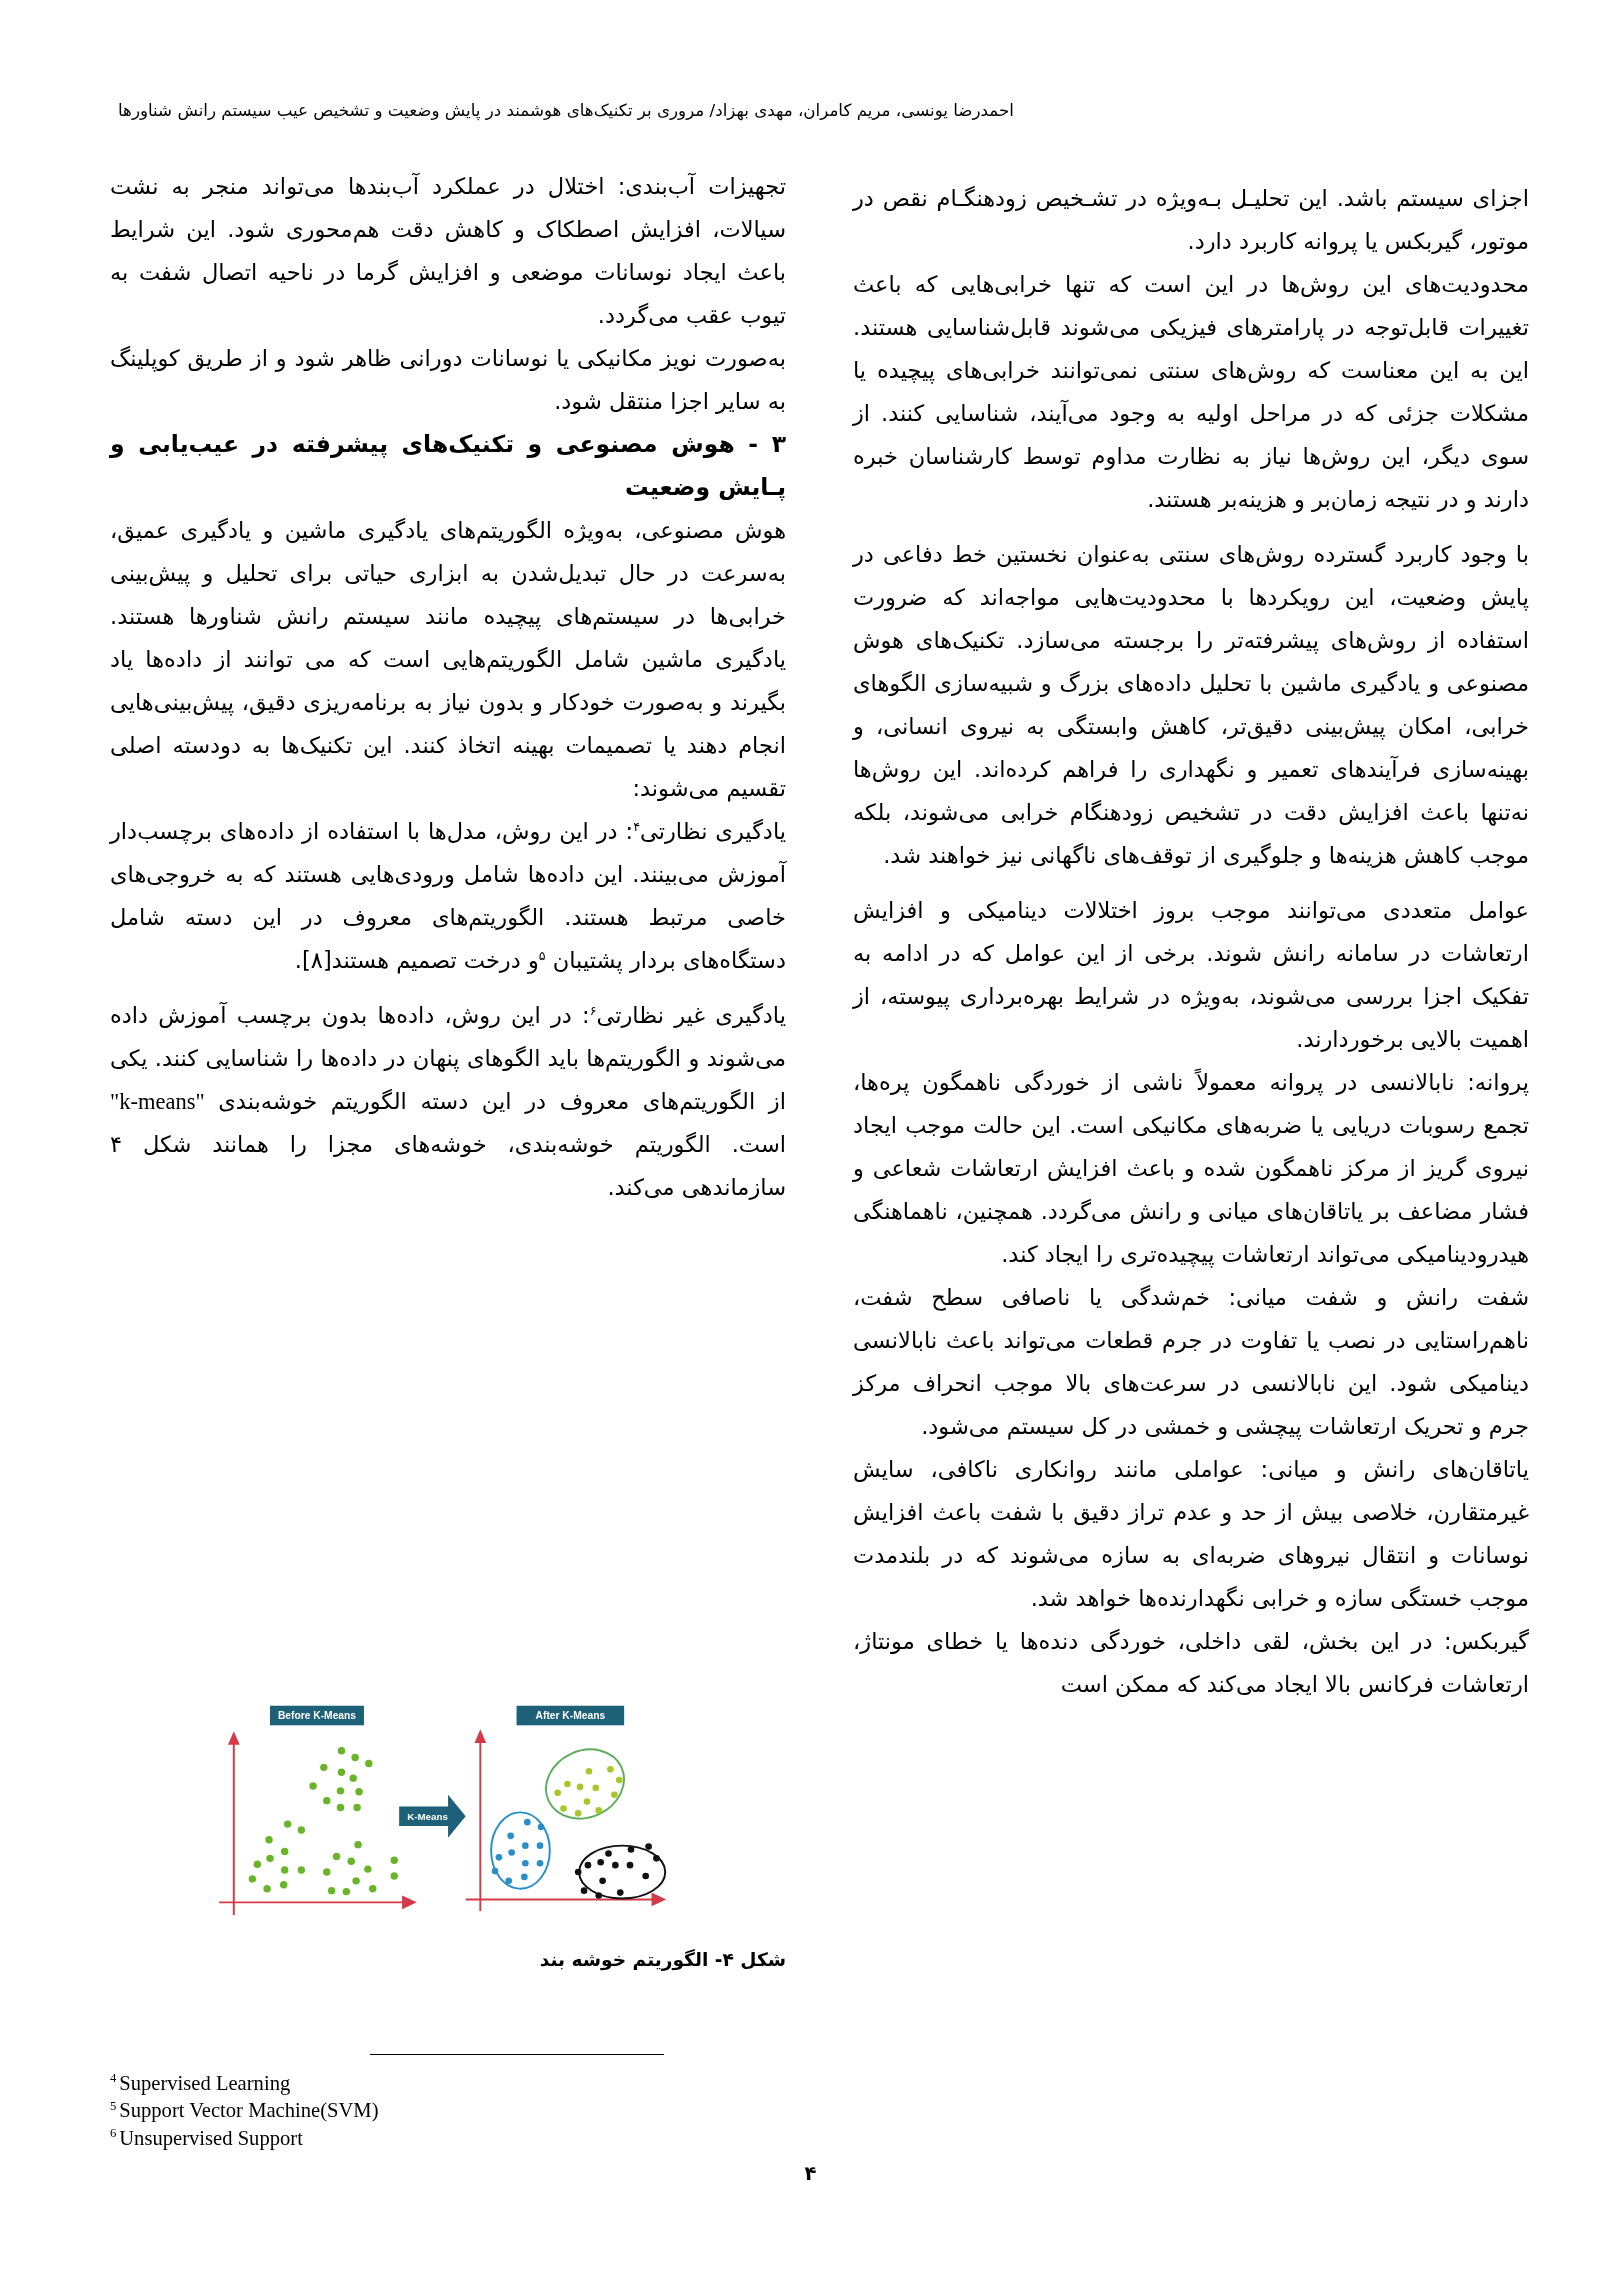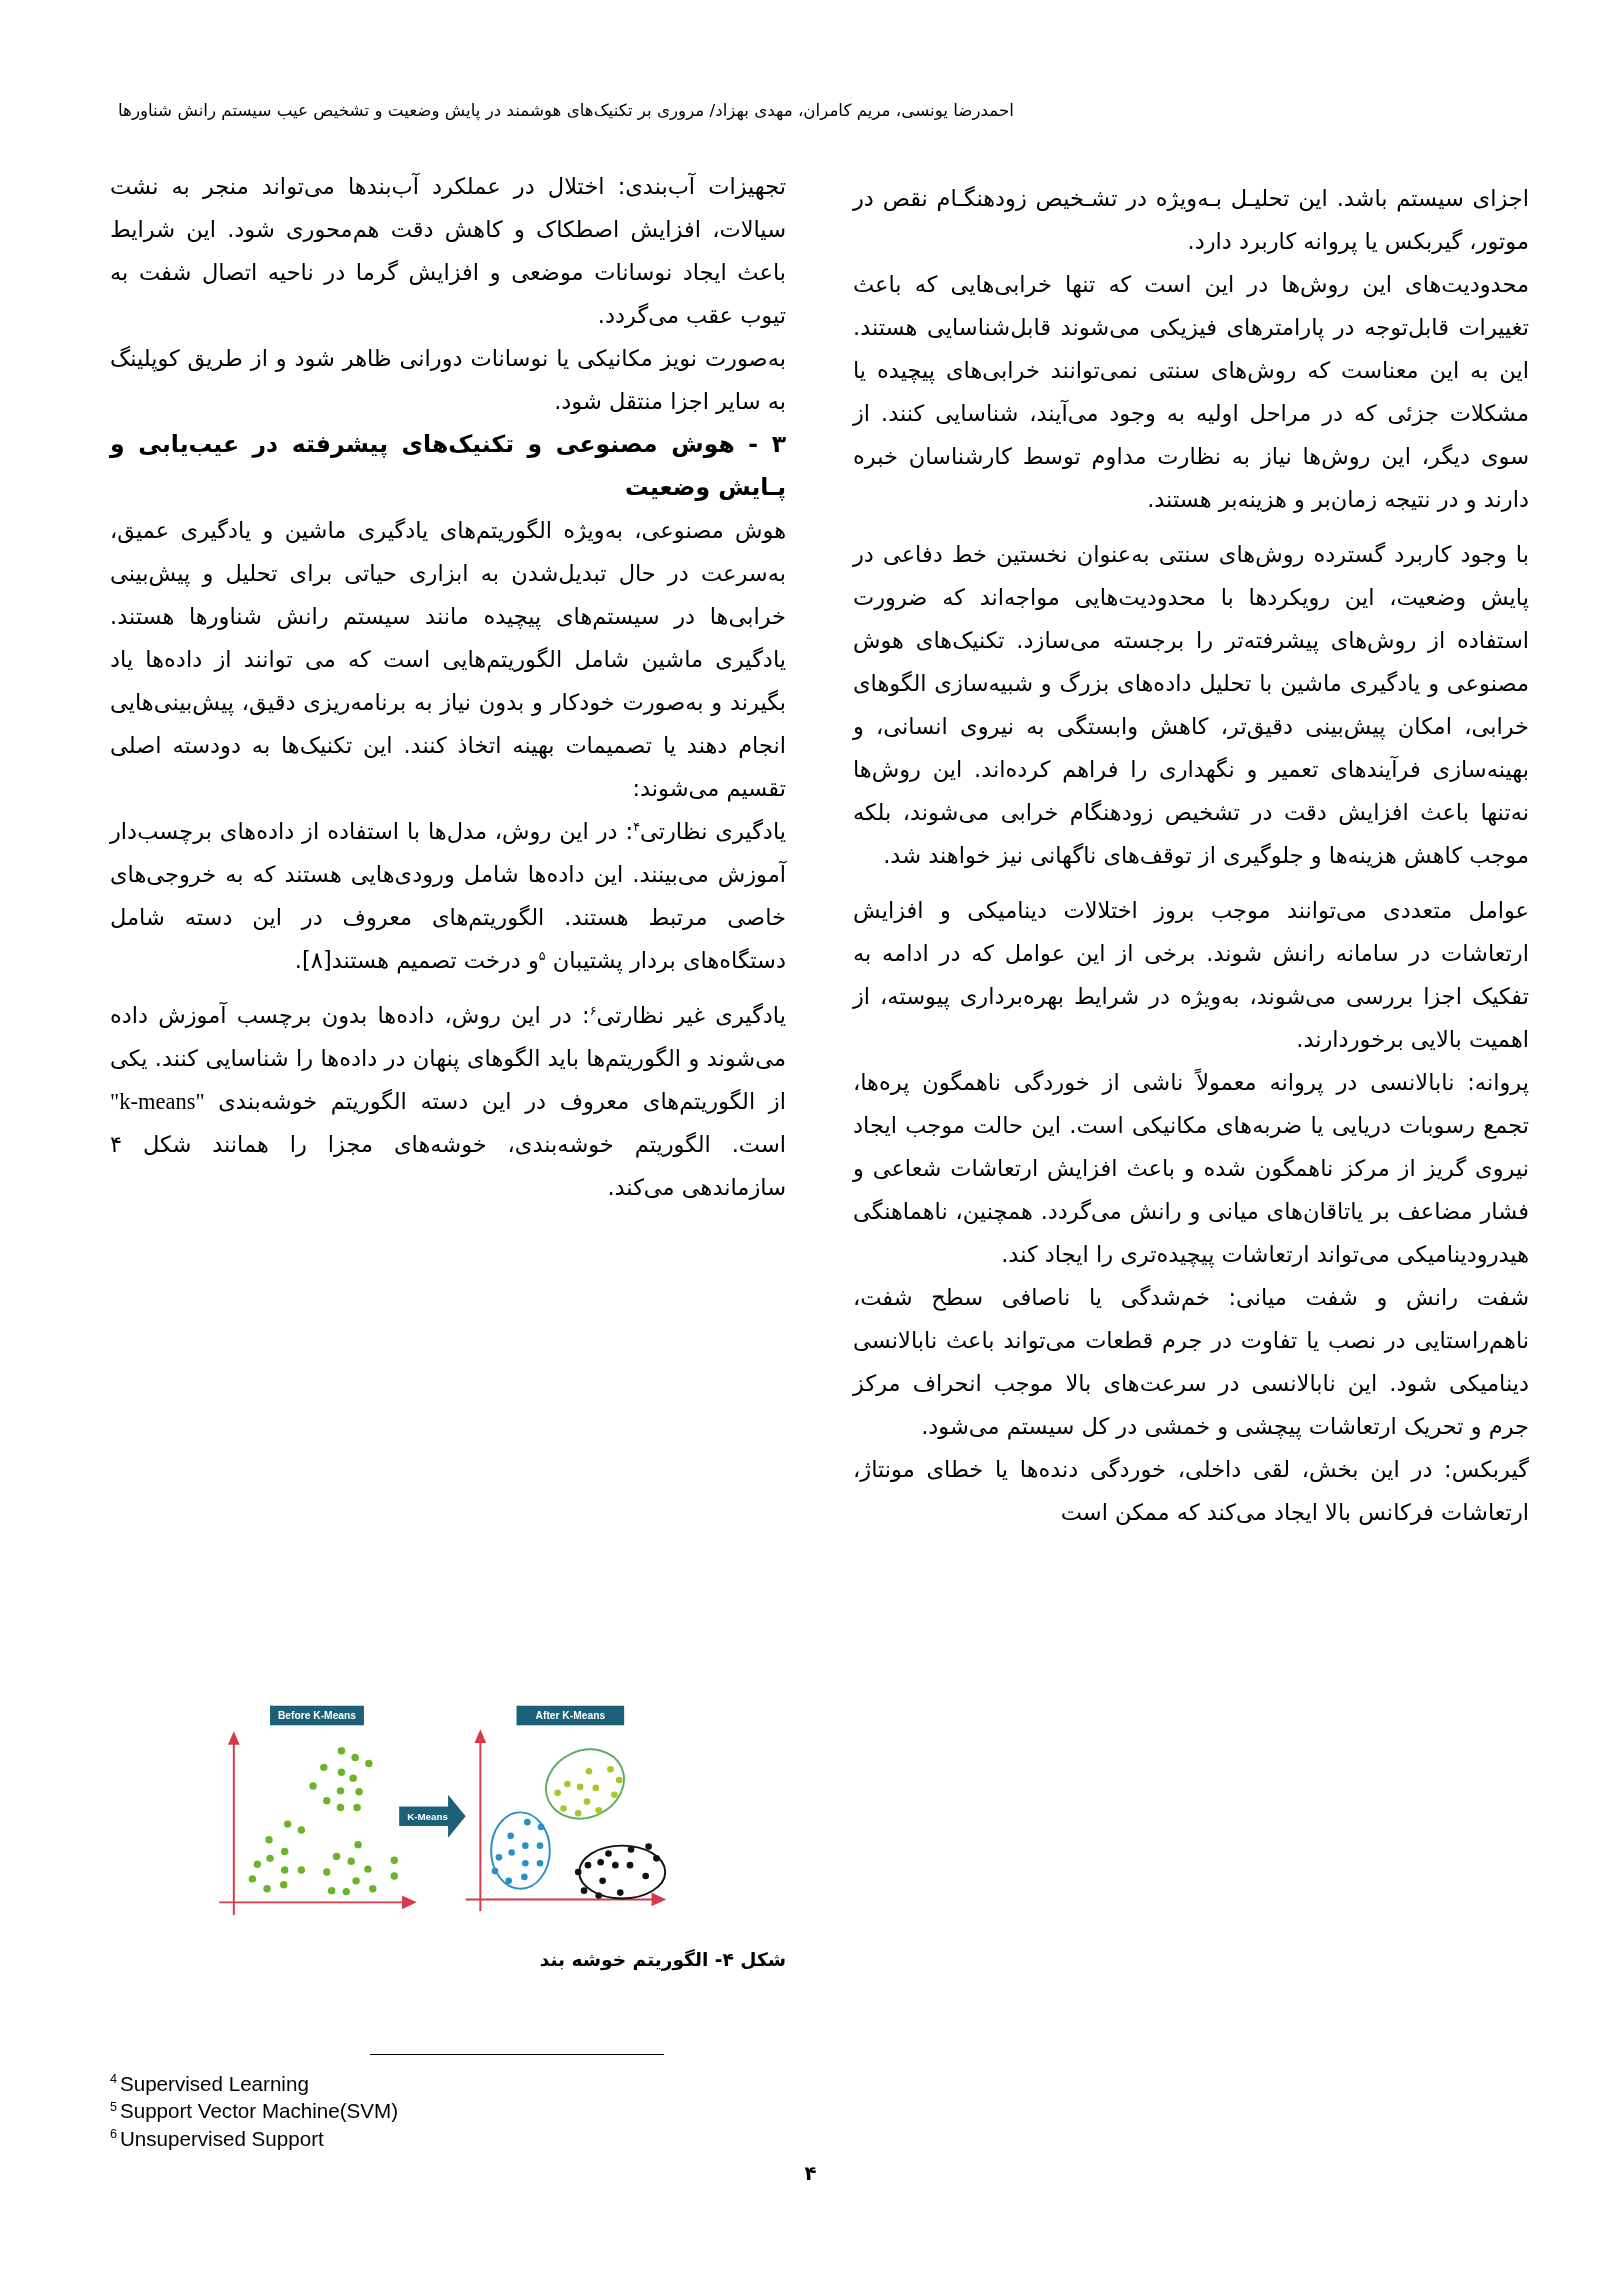--- a/index.html
+++ b/index.html
@@ -33,41 +33,42 @@
   .caption {
     position: absolute; top: 1949px; left: 110px; width: 676px;
     text-align: right; direction: rtl; font-weight: bold; font-size: 18.6px;
   }
   .footnote-rule {
     position: absolute; top: 2054px; left: 370px; width: 294px;
     border-top: 1.5px solid #000;
   }
   .footnotes {
     position: absolute; top: 2070px; left: 110px; width: 588px;
-    font-family: Liberation Sans, sans-serif; font-size: 20.6px; line-height: 27.4px;
+    font-family: Liberation Serif, serif; font-size: 20.6px; line-height: 27.4px;
     direction: ltr;
   }
   .footnotes div sup { font-size: 12.7px; vertical-align: super; margin-right: 2.9px; }
   .page-number {
     position: absolute; top: 2162px; left: 0; width: 1621px;
     text-align: center; font-size: 19.6px; font-weight: bold;
   }
 </style>
 </head>
 <body>
 
 <div class="running-header">احمدرضا یونسی، مریم کامران، مهدی بهزاد/ مروری بر تکنیک‌های هوشمند در پایش وضعیت و تشخیص عیب سیستم رانش شناورها</div>
 
 <div class="col col-right">
   <p>اجزای سیستم باشد. این تحلیـل بـه‌ویژه در تشـخیص زودهنگـام نقص در موتور، گیربکس یا پروانه کاربرد دارد.</p>
   <p>محدودیت‌های این روش‌ها در این است که تنها خرابی‌هایی که باعث تغییرات قابل‌توجه در پارامترهای فیزیکی می‌شوند قابل‌شناسایی هستند. این به این معناست که روش‌های سنتی نمی‌توانند خرابی‌های پیچیده یا مشکلات جزئی که در مراحل اولیه به وجود می‌آیند، شناسایی کنند. از سوی دیگر، این روش‌ها نیاز به نظارت مداوم توسط کارشناسان خبره دارند و در نتیجه زمان‌بر و هزینه‌بر هستند.</p>
   <p class="gap">با وجود کاربرد گسترده روش‌های سنتی به‌عنوان نخستین خط دفاعی در پایش وضعیت، این رویکردها با محدودیت‌هایی مواجه‌اند که ضرورت استفاده از روش‌های پیشرفته‌تر را برجسته می‌سازد. تکنیک‌های هوش مصنوعی و یادگیری ماشین با تحلیل داده‌های بزرگ و شبیه‌سازی الگوهای خرابی، امکان پیش‌بینی دقیق‌تر، کاهش وابستگی به نیروی انسانی، و بهینه‌سازی فرآیندهای تعمیر و نگهداری را فراهم کرده‌اند. این روش‌ها نه‌تنها باعث افزایش دقت در تشخیص زودهنگام خرابی می‌شوند، بلکه موجب کاهش هزینه‌ها و جلوگیری از توقف‌های ناگهانی نیز خواهند شد.</p>
   <p class="gap">عوامل متعددی می‌توانند موجب بروز اختلالات دینامیکی و افزایش ارتعاشات در سامانه رانش شوند. برخی از این عوامل که در ادامه به تفکیک اجزا بررسی می‌شوند، به‌ویژه در شرایط بهره‌برداری پیوسته، از اهمیت بالایی برخوردارند.</p>
   <p>پروانه: نابالانسی در پروانه معمولاً ناشی از خوردگی ناهمگون پره‌ها، تجمع رسوبات دریایی یا ضربه‌های مکانیکی است. این حالت موجب ایجاد نیروی گریز از مرکز ناهمگون شده و باعث افزایش ارتعاشات شعاعی و فشار مضاعف بر یاتاقان‌های میانی و رانش می‌گردد. همچنین، ناهماهنگی هیدرودینامیکی می‌تواند ارتعاشات پیچیده‌تری را ایجاد کند.</p>
   <p>شفت رانش و شفت میانی: خم‌شدگی یا ناصافی سطح شفت، ناهم‌راستایی در نصب یا تفاوت در جرم قطعات می‌تواند باعث نابالانسی دینامیکی شود. این نابالانسی در سرعت‌های بالا موجب انحراف مرکز جرم و تحریک ارتعاشات پیچشی و خمشی در کل سیستم می‌شود.</p>
+  <p>یاتاقان‌های رانش و میانی: عواملی مانند روانکاری ناکافی، سایش غیرمتقارن، خلاصی بیش از حد و عدم تراز دقیق با شفت باعث افزایش نوسانات و انتقال نیروهای ضربه‌ای به سازه می‌شوند که در بلندمدت موجب خستگی سازه و خرابی نگهدارنده‌ها خواهد شد.</p>
   <p>گیربکس: در این بخش، لقی داخلی، خوردگی دنده‌ها یا خطای مونتاژ، ارتعاشات فرکانس بالا ایجاد می‌کند که ممکن است</p>
 </div>
 
 <div class="col col-left">
   <p>تجهیزات آب‌بندی: اختلال در عملکرد آب‌بندها می‌تواند منجر به نشت سیالات، افزایش اصطکاک و کاهش دقت هم‌محوری شود. این شرایط باعث ایجاد نوسانات موضعی و افزایش گرما در ناحیه اتصال شفت به تیوب عقب می‌گردد.</p>
   <p>به‌صورت نویز مکانیکی یا نوسانات دورانی ظاهر شود و از طریق کوپلینگ به سایر اجزا منتقل شود.</p>
   <p class="heading">۳ - هوش مصنوعی و تکنیک‌های پیشرفته در عیب‌یابی و پـایش وضعیت</p>
   <p>هوش مصنوعی، به‌ویژه الگوریتم‌های یادگیری ماشین و یادگیری عمیق، به‌سرعت در حال تبدیل‌شدن به ابزاری حیاتی برای تحلیل و پیش‌بینی خرابی‌ها در سیستم‌های پیچیده مانند سیستم رانش شناورها هستند. یادگیری ماشین شامل الگوریتم‌هایی است که می توانند از داده‌ها یاد بگیرند و به‌صورت خودکار و بدون نیاز به برنامه‌ریزی دقیق، پیش‌بینی‌هایی انجام دهند یا تصمیمات بهینه اتخاذ کنند. این تکنیک‌ها به دودسته اصلی تقسیم می‌شوند:</p>
   <p><span>یادگیری نظارتی</span><sup>۴</sup><span>: در این روش، مدل‌ها با استفاده از داده‌های برچسب‌دار آموزش می‌بینند. این داده‌ها شامل ورودی‌هایی هستند که به خروجی‌های خاصی مرتبط هستند. الگوریتم‌های معروف در این دسته شامل دستگاه‌های بردار پشتیبان </span><sup>۵</sup><span>و درخت تصمیم هستند[۸].</span></p>
   <p class="gap"><span>یادگیری غیر نظارتی</span><sup>۶</sup><span>: در این روش، داده‌ها بدون برچسب آموزش داده می‌شوند و الگوریتم‌ها باید الگوهای پنهان در داده‌ها را شناسایی کنند. یکی از الگوریتم‌های معروف در این دسته الگوریتم خوشه‌بندی </span><span class="kw">"k-means"</span><span> است. الگوریتم خوشه‌بندی، خوشه‌های مجزا را همانند شکل ۴ سازماندهی می‌کند.</span></p>

